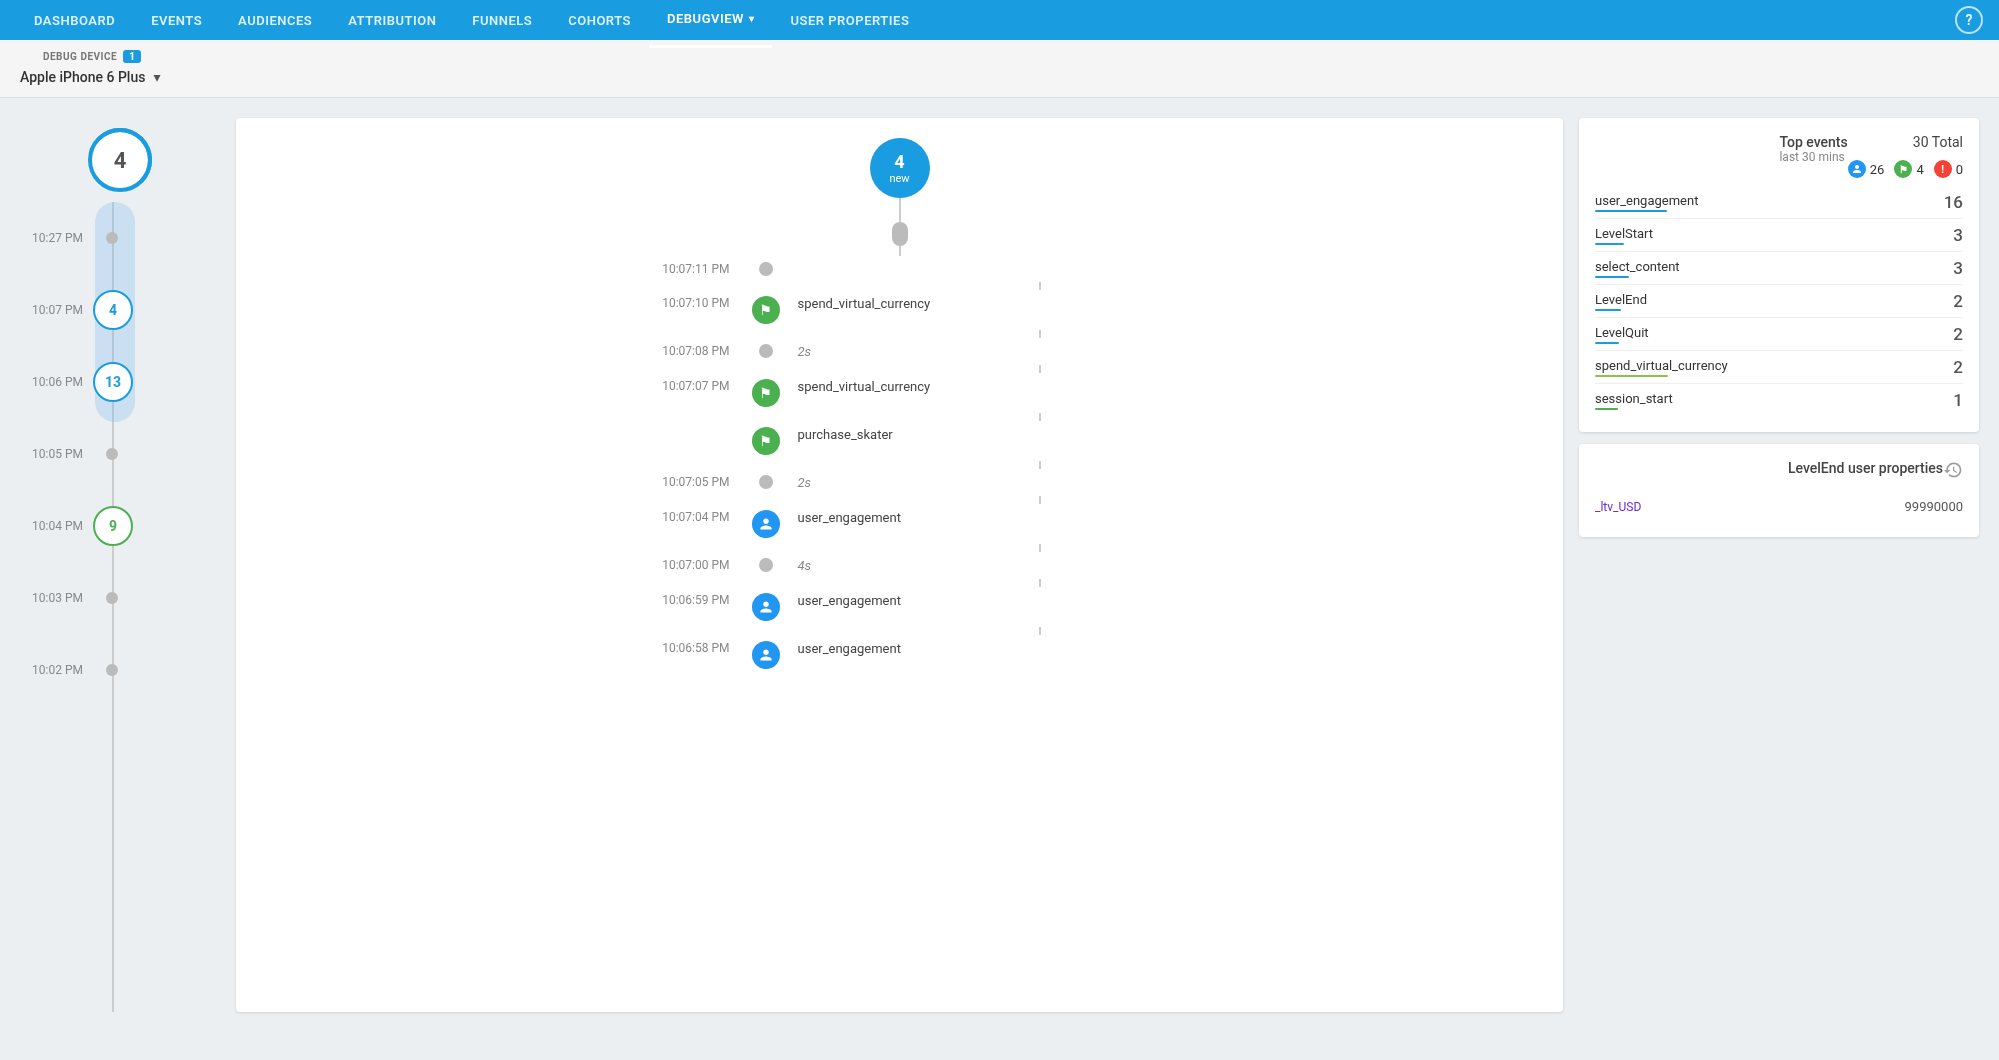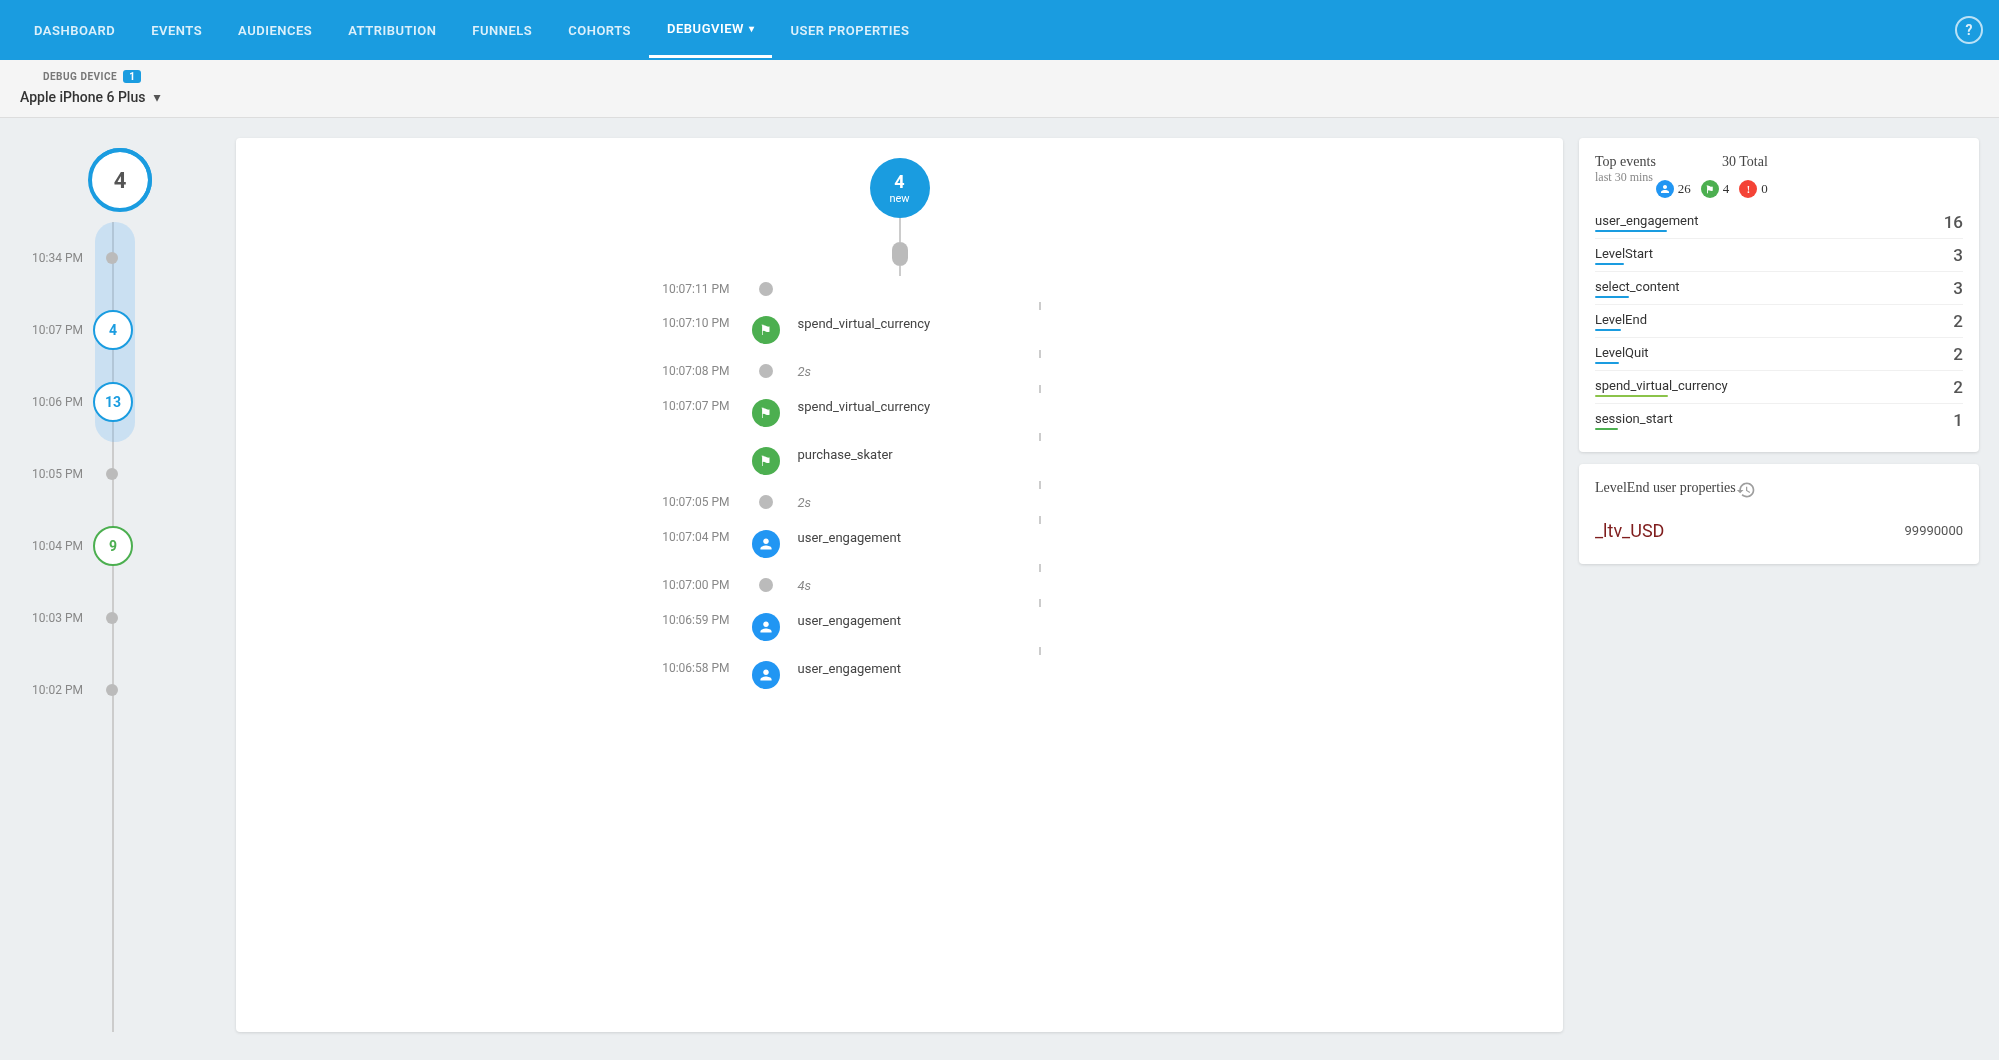--- a/index.html
+++ b/index.html
@@ -3,21 +3,21 @@
   <meta charset="utf-8">
   <style>
     * { box-sizing: border-box; margin: 0; padding: 0; }
     body { font-family: 'Roboto', Arial, sans-serif; background: #eceff1; font-size: 13px; color: #333; }
 
     
     .nav-bar {
       background: #1a9ce0;
       display: flex;
       align-items: center;
-      height: 60px;
+      height: 40px;
       padding: 0 16px;
     }
     .nav-item {
       color: rgba(255,255,255,0.85);
       font-size: 13px;
       font-weight: 600;
       letter-spacing: 0.5px;
       padding: 0 18px;
       height: 56px;
       display: flex;
@@ -286,24 +286,23 @@
     }
     .right-card {
       background: #fff;
       border-radius: 4px;
       box-shadow: 0 1px 3px rgba(0,0,0,0.12);
       padding: 16px;
     }
 
     .card-header {
       display: flex;
-      justify-content: flex-start;
+      justify-content: flex-end;
       align-items: flex-start;
       margin-bottom: 4px;
-      font-family: Liberation Serif, serif;
     }
     .card-title {
       font-size: 14px;
       color: #444;
       font-weight: 500;
     }
     .card-total {
       font-size: 14px;
       color: #444;
     }
@@ -371,21 +370,21 @@
 
     .props-list { margin-top: 8px; }
     .prop-row {
       display: flex;
       justify-content: space-between;
       align-items: center;
       padding: 7px 0;
       border-bottom: 1px solid #f0f0f0;
     }
     .prop-row:last-child { border-bottom: none; }
-    .prop-name { font-size: 18px; color: #7f1d1d; }
+    .prop-name { font-size: 12px; color: #6d28d9; }
     .prop-value { font-size: 13px; color: #555; }
 
     .history-icon {
       color: #9e9e9e;
       font-size: 18px;
       cursor: pointer;
     }
   </style>
 </head>
 <body>
@@ -440,21 +439,21 @@
       <span>4</span>
     </div>
 
     <div class="timeline-spine">
 
       <div class="active-segment" style="top: 0px; height: 220px;"></div>
 
       <div class="spine-line"></div>
 
       <div class="time-row">
-        <div class="time-label">10:34 PM</div>
+        <div class="time-label">10:27 PM</div>
         <div class="timeline-dot"></div>
       </div>
 
       <div class="time-row">
         <div class="time-label">10:07 PM</div>
         <div class="timeline-bubble bubble-blue-outline">4</div>
       </div>
 
       <div class="time-row">
         <div class="time-label">10:06 PM</div>

